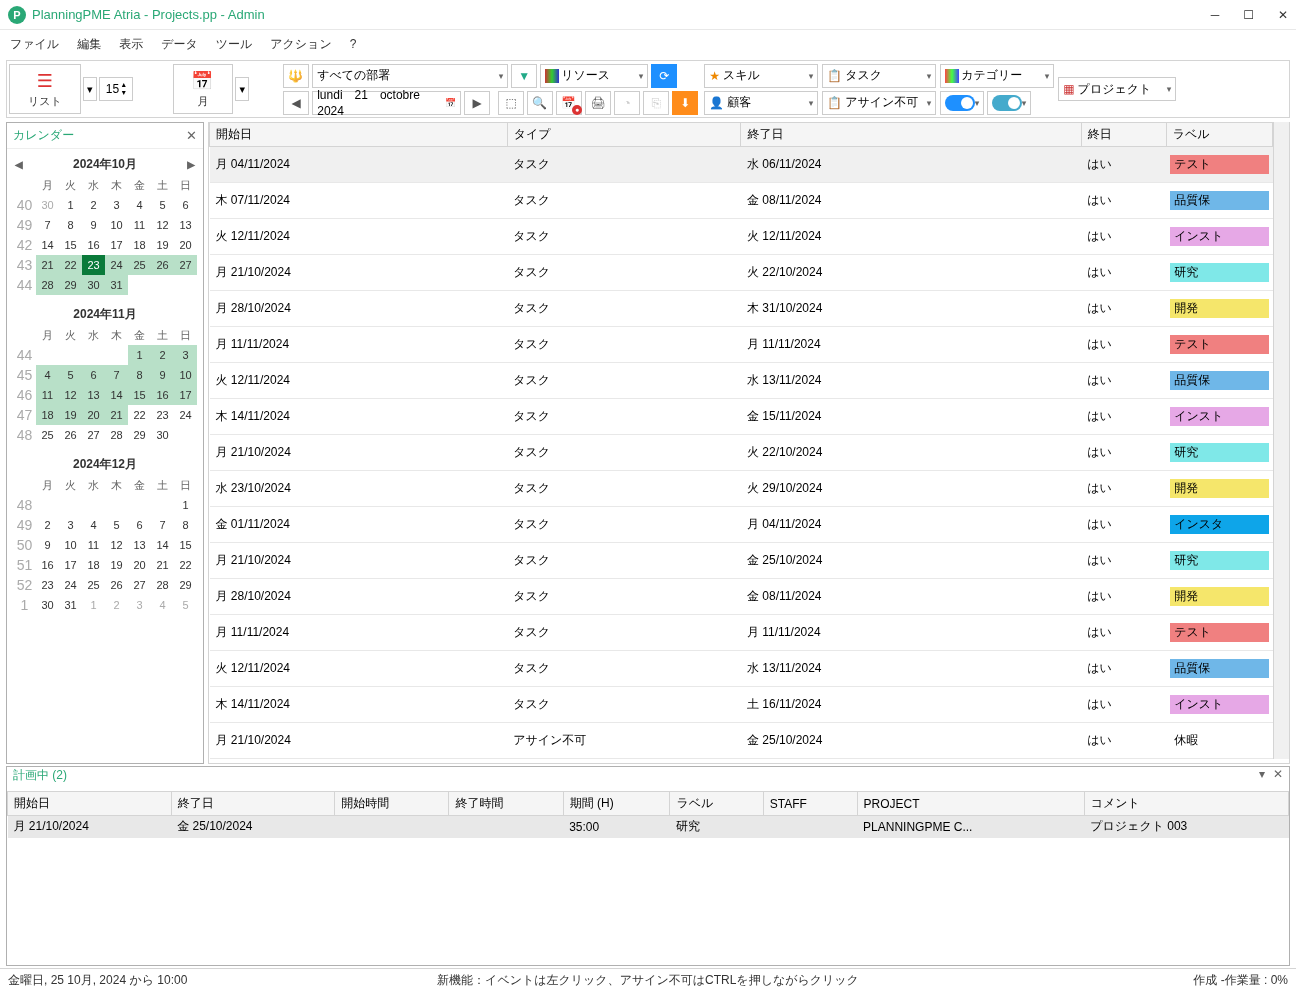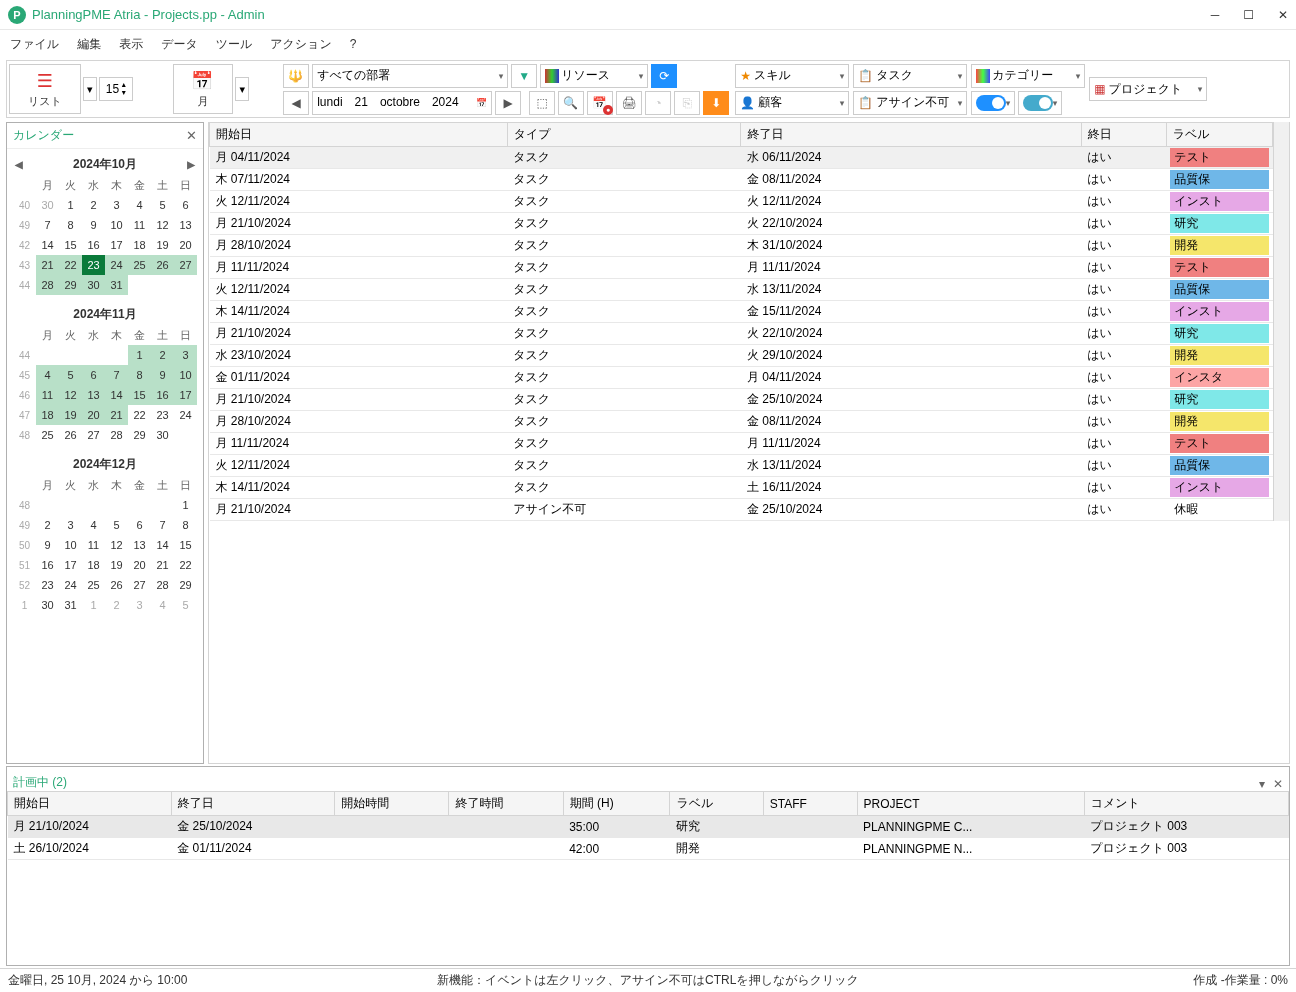--- a/index.html
+++ b/index.html
@@ -27,35 +27,35 @@
 .sidehdr{height:26px;display:flex;align-items:center;padding:0 6px;color:#2aa876;font-size:14px;border-bottom:1px solid #eee}
 .sidehdr .x{margin-left:auto;color:#666;font-size:13px}
 .cals{flex:1;overflow:auto;padding:4px 6px}
 .calblock{margin-bottom:8px}
 .calhdr{display:flex;align-items:center;justify-content:center;height:22px;font-weight:bold;color:#333;position:relative}
 .calhdr .nav{position:absolute;font-size:10px;color:#666}
 .calhdr .nav.l{left:2px}.calhdr .nav.r{right:2px}
 .calgrid{width:100%;border-collapse:collapse}
 .calgrid th,.calgrid td{width:23px;height:20px;text-align:center;font-size:11px;color:#333}
 .calgrid th{color:#666;font-weight:normal}
-.calgrid td.wk{color:#aaa;font-size:10px}
+.calgrid td.wk{color:#aaa;font-size:14px}
 .calgrid td.dim{color:#aaa}
 .calgrid td.hl{background:#b8e0c8}
 .calgrid td.today{background:#0a7a3a;color:#fff}
 .content{flex:1;margin:2px 6px 2px 4px;display:flex;flex-direction:column;min-width:0}
 .grouphint{height:24px;border:1px solid #d4d4d4;padding:4px 8px;color:#666;font-size:12px}
 .grid{flex:1;border:1px solid #d4d4d4;border-top:none;overflow:auto;position:relative}
 .grid table{width:100%;border-collapse:collapse}
 .grid th{background:#f5f5f5;border:1px solid #d4d4d4;text-align:left;padding:3px 6px;font-weight:normal;height:22px}
 .grid td{border-bottom:1px solid #e8e8e8;padding:2px 6px;height:19px}
 .grid tr.sel td{background:#f0f0f0}
-.lblcell{padding:1px 4px!important}
+.lblcell{padding:8px 4px!important}
 .lblchip{padding:1px 4px;display:inline-block;width:100%}
 .bottom{height:200px;margin:0 6px 2px 6px;border:1px solid #b0b0b0;display:flex;flex-direction:column}
-.bottomhdr{height:24px;display:flex;align-items:flex-end;padding:0 6px;color:#2aa876;font-size:14px}
+.bottomhdr{height:24px;display:flex;align-items:flex-start;padding:0 6px;color:#2aa876;font-size:14px}
 .bottomhdr .ctrls{margin-left:auto;display:flex;gap:8px;color:#666}
 .bgrid{flex:1;overflow:auto}
 .bgrid table{width:100%;border-collapse:collapse}
 .bgrid th{background:#f5f5f5;border:1px solid #d4d4d4;text-align:left;padding:3px 6px;font-weight:normal}
 .bgrid td{border-bottom:1px solid #e8e8e8;padding:2px 6px;height:19px}
 .bgrid tr.sel td{background:#e8e8e8}
 .status{height:24px;border-top:1px solid #d4d4d4;display:flex;align-items:center;padding:0 8px;font-size:12px;color:#333}
 .status .c{position:absolute;left:50%;transform:translateX(-50%)}
 .status .r{margin-left:auto}
 .vscroll{width:16px;background:#f0f0f0;border-left:1px solid #d4d4d4}
@@ -118,21 +118,21 @@
       <div class="iconbtn" style="color:#2a8">▼</div>
       <div class="drop" style="width:108px">
           <span class="swatch res"></span>
           <span>リソース</span>
           <span class="arr">▾</span>
         </div>
       <div class="iconbtn blue">⟳</div>
     </div>
     <div class="tbrow">
       <div class="iconbtn">◀</div>
-      <div class="drop" style="width:180px">
+      <div class="drop" style="width:149px">
           <span>lundi　21　octobre　2024</span>
           <span class="arr">📅</span>
         </div>
       <div class="iconbtn">▶</div>
       <div style="width:2px"></div>
       <div class="iconbtn">⬚</div>
       <div class="iconbtn">🔍</div>
       <div class="iconbtn" style="position:relative">📅<span style="position:absolute;bottom:-1px;right:-1px;background:#d33;color:#fff;font-size:7px;border-radius:50%;width:10px;height:10px;display:flex;align-items:center;justify-content:center">●</span></div>
       <div class="iconbtn">🖨</div>
       <div class="iconbtn" style="color:#ccc">◔</div>
@@ -495,21 +495,21 @@
                 <td>タスク</td>
                 <td>火 29/10/2024</td>
                 <td>はい</td>
                 <td class="lblcell"><span class="lblchip" style="background:#f5e66b">開発</span></td>
               </tr>
               <tr class="">
                 <td>金 01/11/2024</td>
                 <td>タスク</td>
                 <td>月 04/11/2024</td>
                 <td>はい</td>
-                <td class="lblcell"><span class="lblchip" style="background:#fca5a5">インスタ</span></td>
+                <td class="lblcell"><span class="lblchip" style="background:#0ea5e9">インスタ</span></td>
               </tr>
               <tr class="">
                 <td>月 21/10/2024</td>
                 <td>タスク</td>
                 <td>金 25/10/2024</td>
                 <td>はい</td>
                 <td class="lblcell"><span class="lblchip" style="background:#7fe8e8">研究</span></td>
               </tr>
               <tr class="">
                 <td>月 28/10/2024</td>
@@ -580,31 +580,20 @@
             <td>月 21/10/2024</td>
             <td>金 25/10/2024</td>
             <td></td>
             <td></td>
             <td>35:00</td>
             <td>研究</td>
             <td></td>
             <td>PLANNINGPME C...</td>
             <td>プロジェクト 003</td>
           </tr>
-          <tr class="">
-            <td>土 26/10/2024</td>
-            <td>金 01/11/2024</td>
-            <td></td>
-            <td></td>
-            <td>42:00</td>
-            <td>開発</td>
-            <td></td>
-            <td>PLANNINGPME N...</td>
-            <td>プロジェクト 003</td>
-          </tr>
         </tbody>
       </table>
     </div>
 </div>
 
 <div class="status" style="position:relative">
   <span>金曜日, 25 10月, 2024 から 10:00</span>
   <span class="c">新機能：イベントは左クリック、アサイン不可はCTRLを押しながらクリック</span>
   <span class="r">作成 -作業量 : 0%</span>
 </div>

